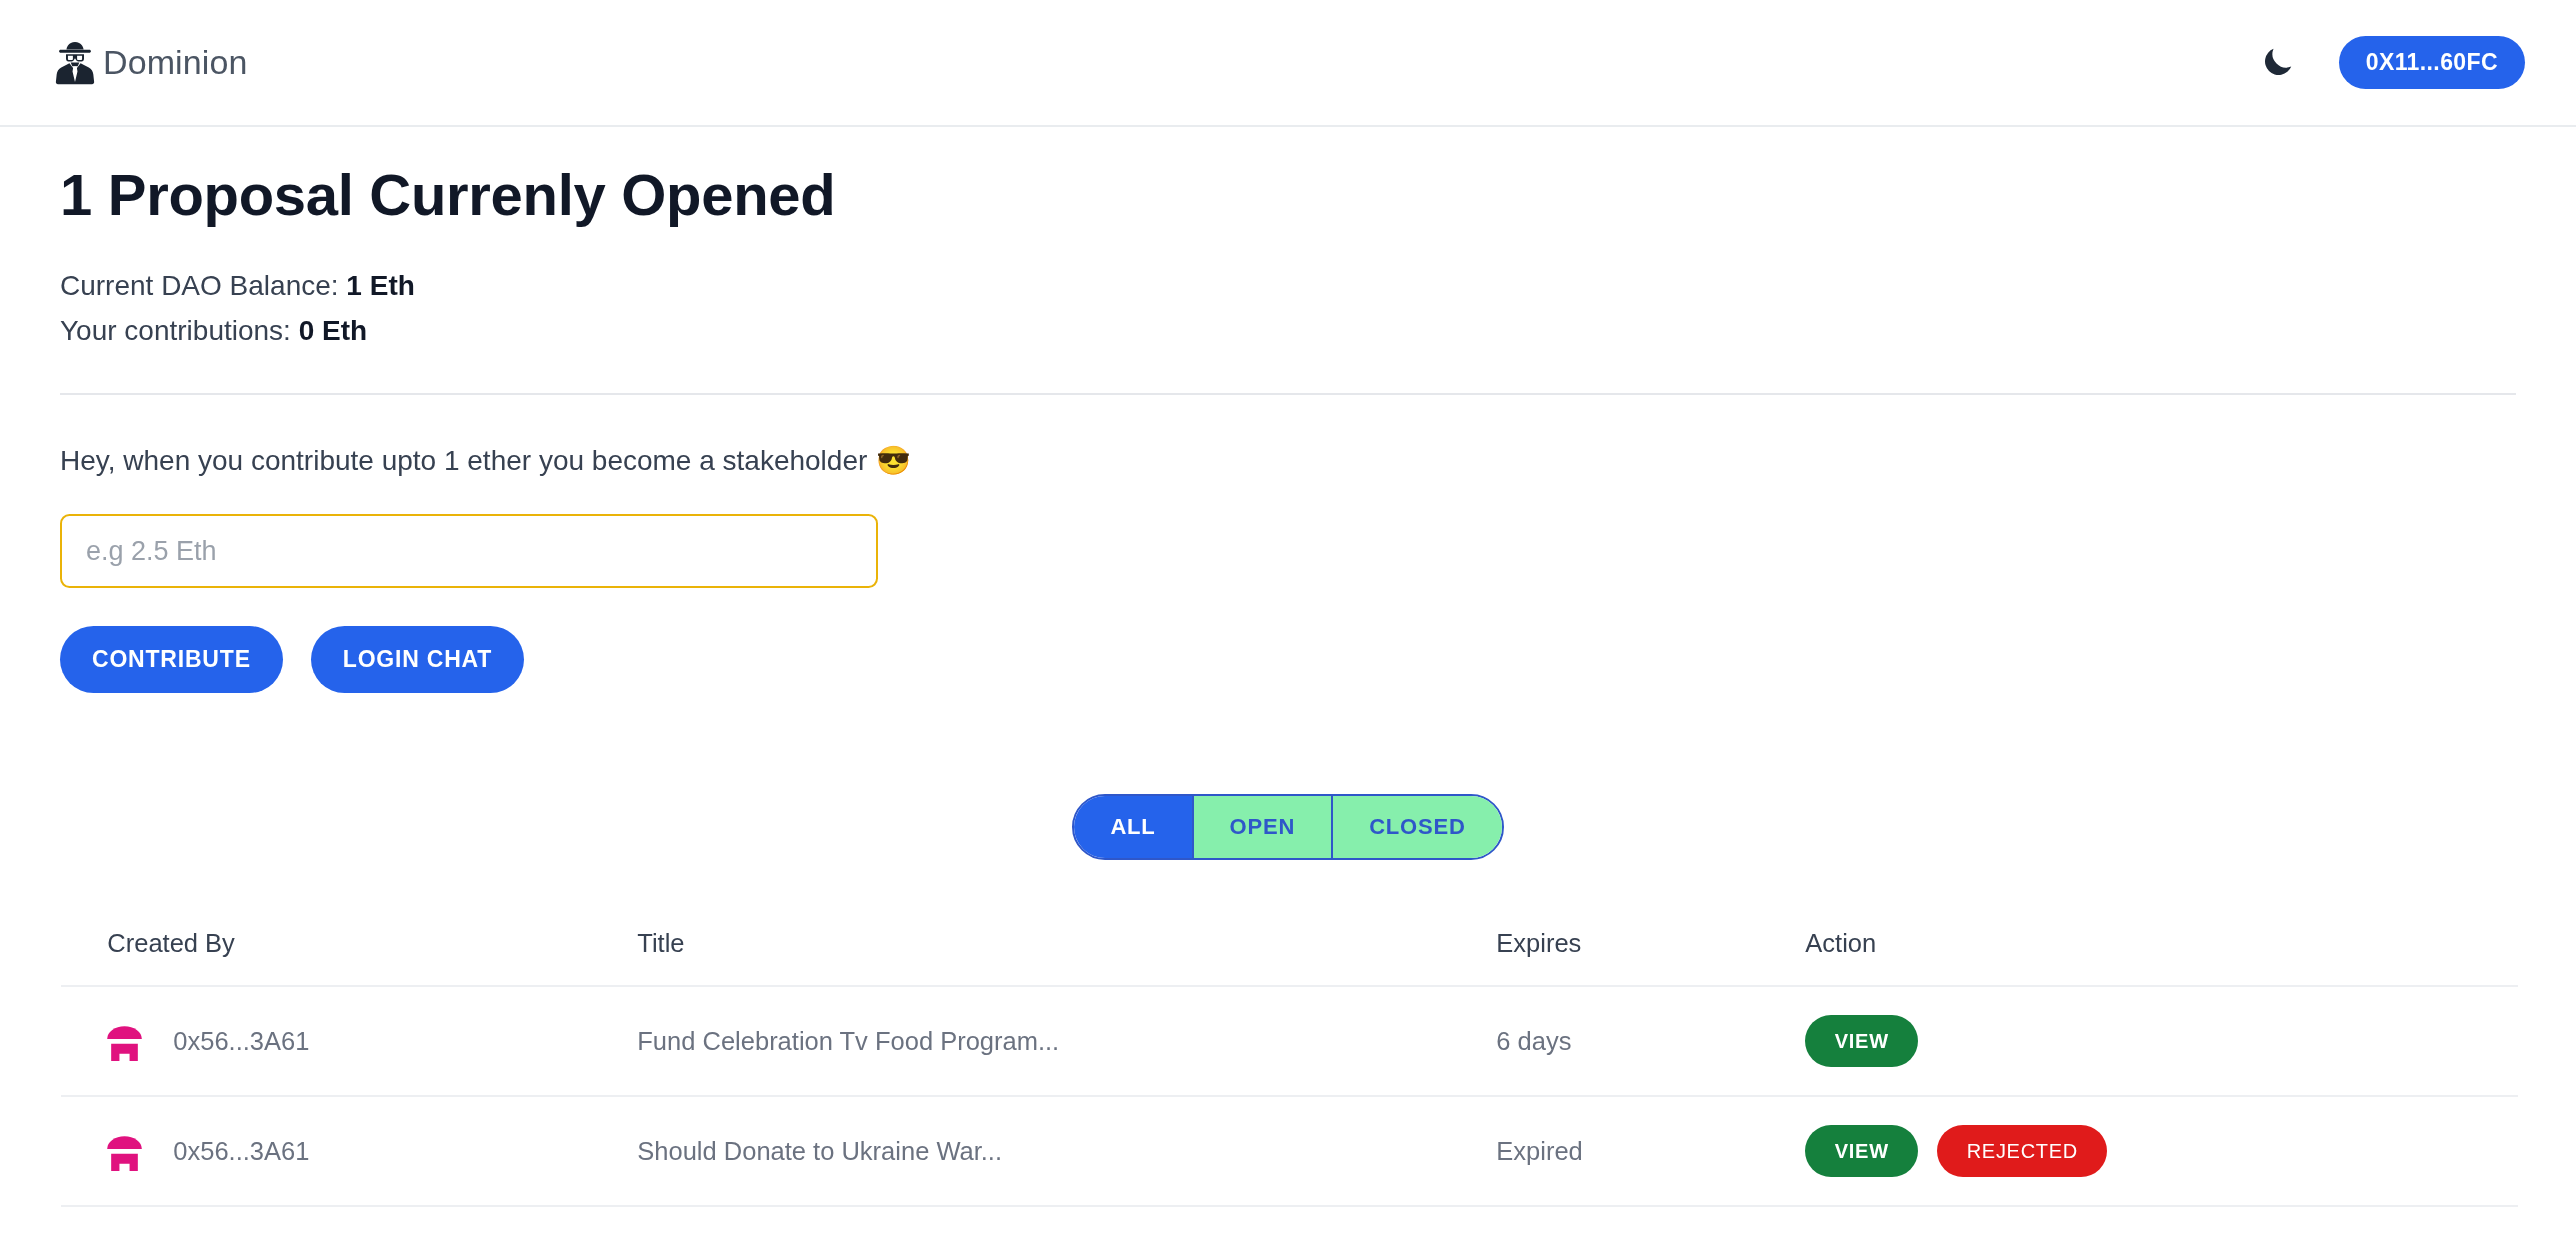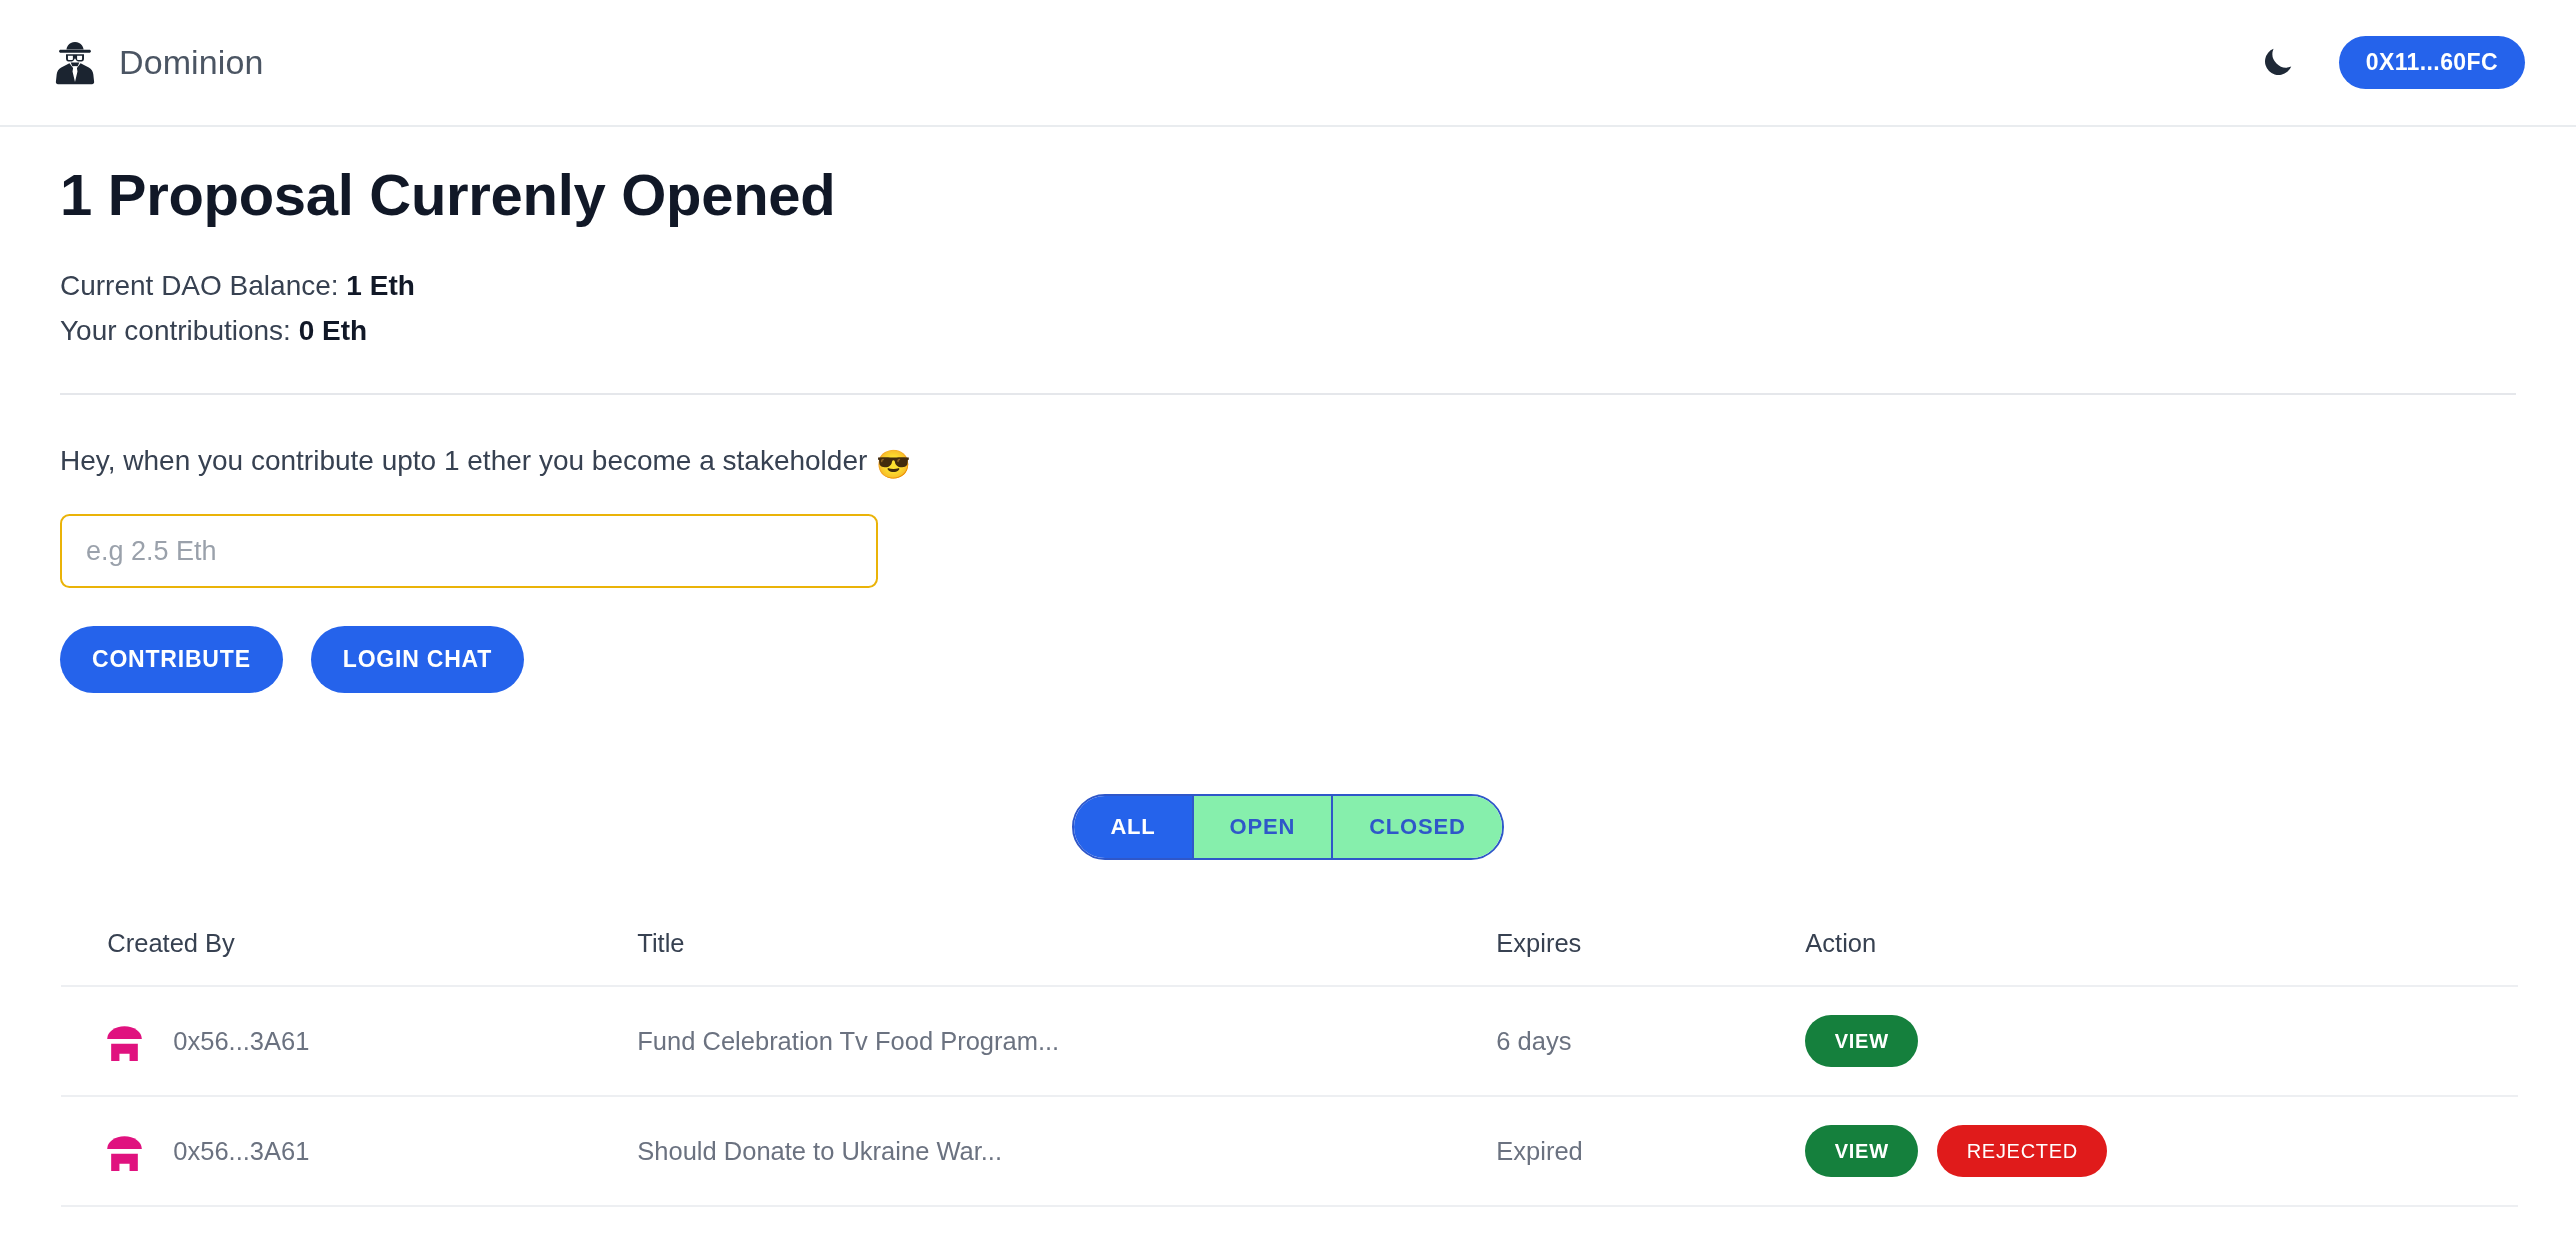--- a/index.html
+++ b/index.html
@@ -22,21 +22,21 @@
     box-sizing: border-box;
     border-bottom: 2px solid #e9ecef;
     display: flex;
     align-items: center;
     padding: 0 51px 0 51px;
     background: #ffffff;
   }
   .brand {
     display: flex;
     align-items: center;
-    gap: 20px;
+    gap: 4px;
   }
   .brand-logo {
     width: 48px;
     height: 50px;
     display: block;
   }
   .brand-name {
     font-size: 34px;
     color: #4b5563;
     letter-spacing: 0.1px;
@@ -104,21 +104,21 @@
     margin: 39px 0 0 0;
     width: 100%;
   }
 
   
   .stake-note {
     font-size: 28px;
     color: #374151;
     margin-top: 48px;
     display: flex;
-    align-items: flex-end;
+    align-items: center;
     gap: 9.4px;
     line-height: 1.3;
   }
   .stake-emoji {
     font-size: 28px;
     line-height: 1;
   }
   .eth-input {
     display: block;
     margin-top: 35px;

